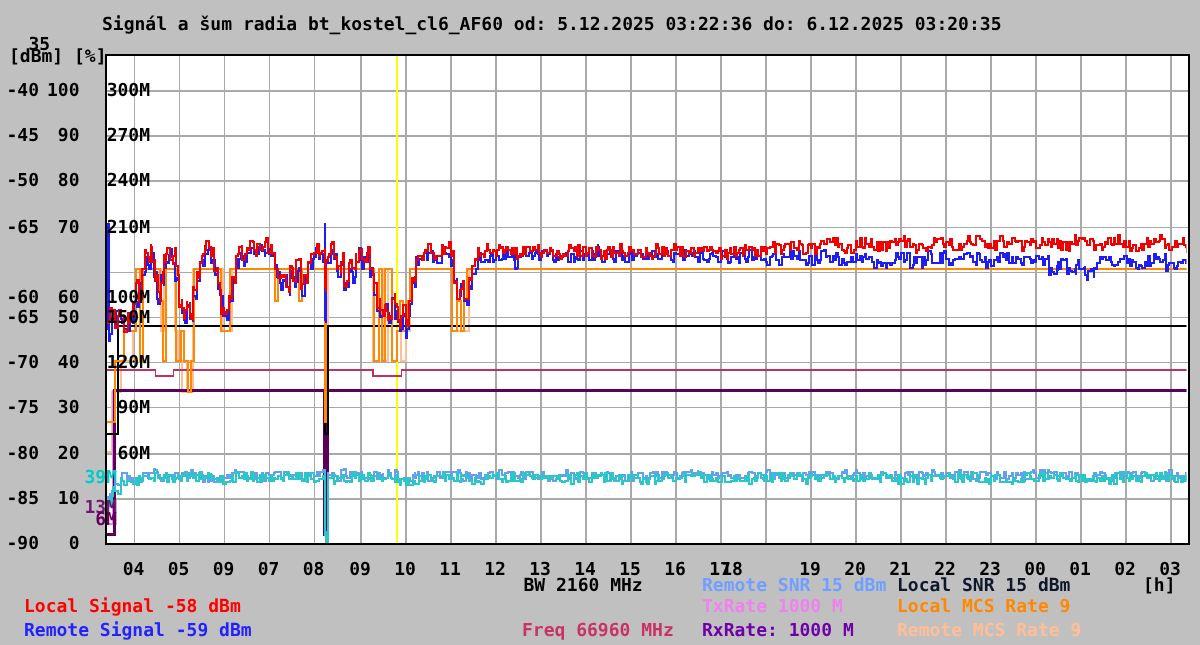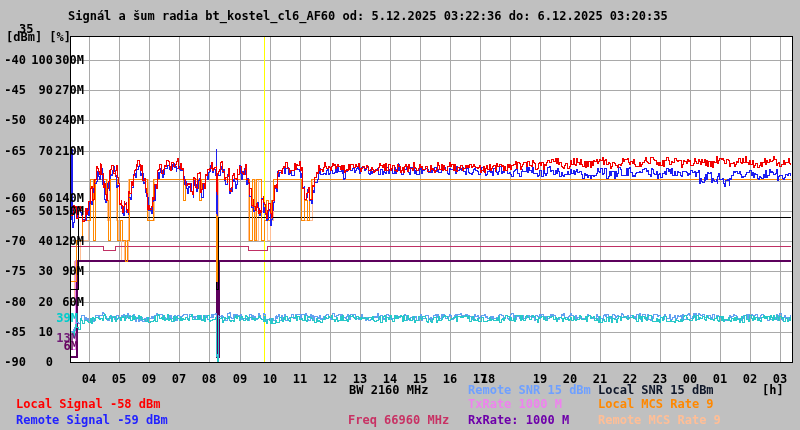--- a/index.html
+++ b/index.html
@@ -12,21 +12,21 @@
     font-size:12px;
     color:#000;
     overflow:hidden;
   }
   .abs{position:absolute;white-space:pre;line-height:13px;}
   .title{letter-spacing:0;}
   .yrow{position:absolute;left:2px;width:78px;height:13px;text-decoration:underline;}
   .yrow span{position:absolute;top:0;text-align:right;display:block;}
   .yrow .c-dbm{left:0;width:24px;}
   .yrow .c-pct{left:27px;width:24px;}
-  .yrow .c-m{left:50px;width:32px;}
+  .yrow .c-m{left:50px;width:48px;}
   .ylab-extra{position:absolute;width:28px;left:50px;text-align:right;height:13px;}
   .hourlab{position:absolute;top:372px;width:22px;text-align:center;}
   .legend-item{position:absolute;}
   svg{position:absolute;top:0;left:0;}
 </style>
 </head>
 <body>
 
 <div class="screen">
   <svg id="chart-svg" width="800" height="430">
@@ -103,21 +103,21 @@
         <span class="c-m">240M</span>
       </div>
       <div class="yrow" style="top: 144px;">
         <span class="c-dbm">-65</span>
         <span class="c-pct">70</span>
         <span class="c-m">210M</span>
       </div>
       <div class="yrow" style="top: 174px; margin-top: 17px;">
         <span class="c-dbm">-60</span>
         <span class="c-pct">60</span>
-        <span class="c-m">140M</span>
+        <span class="c-m">100M</span>
       </div>
       <div class="yrow" style="top: 204px;">
         <span class="c-dbm">-65</span>
         <span class="c-pct">50</span>
         <span class="c-m">150M</span>
       </div>
       <div class="yrow" style="top: 234px;">
         <span class="c-dbm">-70</span>
         <span class="c-pct">40</span>
         <span class="c-m">120M</span>

